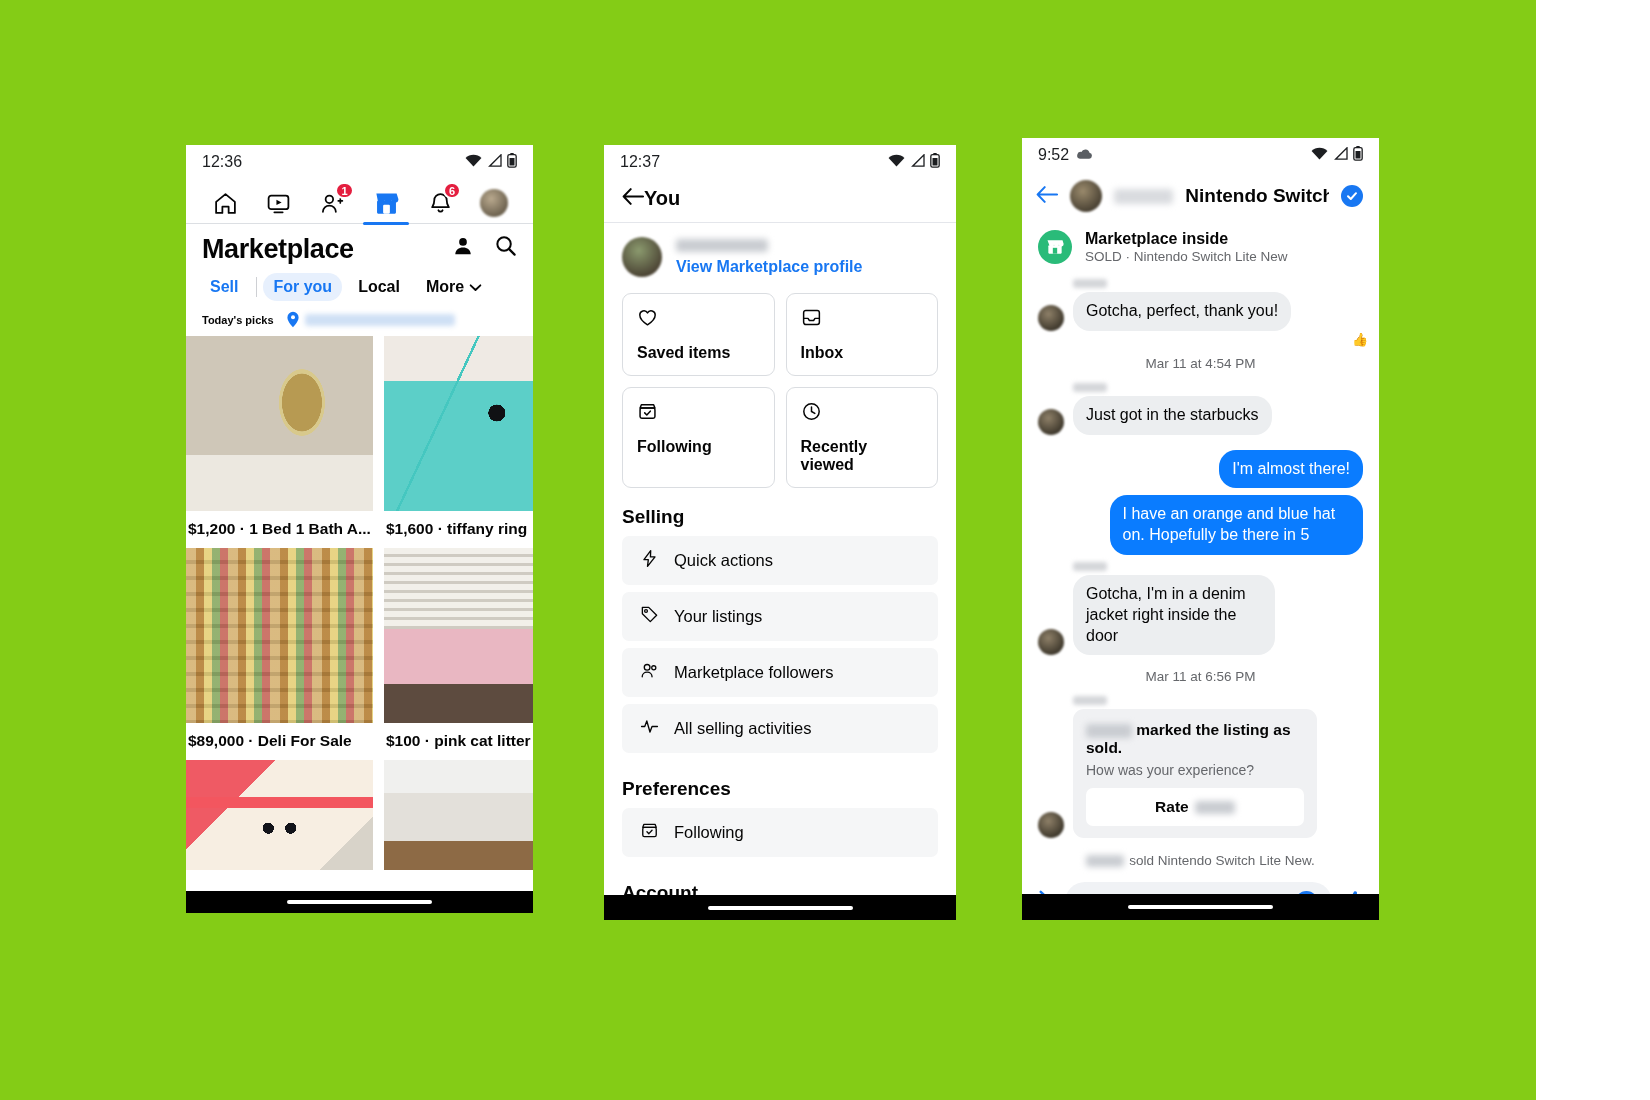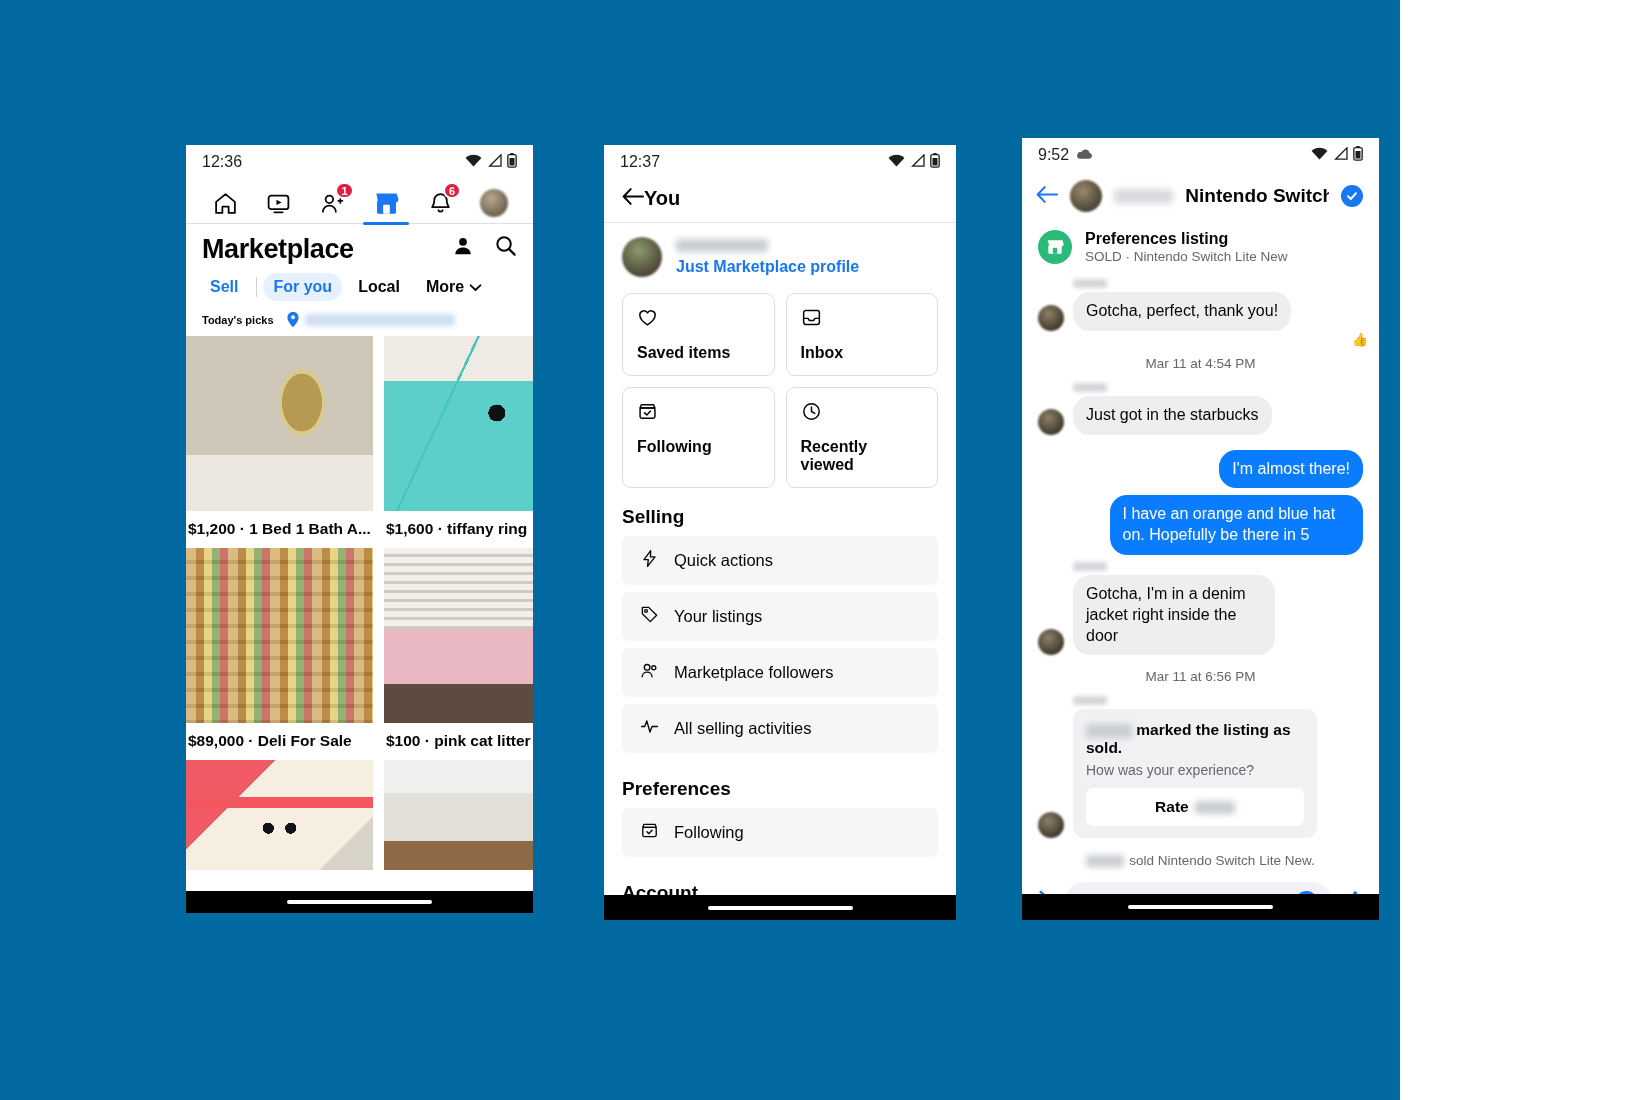--- a/index.html
+++ b/index.html
@@ -2,21 +2,21 @@
 <html><head>
 <meta charset="utf-8">
 <style>
   * { box-sizing: border-box; margin: 0; padding: 0; }
   html, body {
     width: 1650px; height: 1100px;
     background: #ffffff;
     font-family: "Liberation Sans", sans-serif;
     overflow: hidden;
   }
-  .canvas { position: relative; width: 1400px; height: 1100px; background:#0369a1; }
+  .canvas { position: relative; width: 1536px; height: 1100px; background:#84cc16; }
 
   .phone { position: absolute; background: #fff; overflow: hidden; }
 
   
   .statusbar { display:flex; align-items:center; justify-content:space-between;
     padding: 0 16px; height: 34px; font-size: 16px; color:#1c1e21; font-weight:500; }
   .sb-left { display:flex; align-items:center; gap:7px; }
   .sb-right { display:flex; align-items:center; gap:5px; }
   .ico { display:inline-block; }
 
@@ -350,21 +350,21 @@
           </svg>
       </span>
       <span class="pg-title">You</span>
     </div>
     <div class="hr"></div>
 
     <div class="profile-row">
       <span class="avatar-md"></span>
       <div class="profile-col">
         <span class="blur-name" style="width:92px;"></span>
-        <span class="link-blue">Just Marketplace profile</span>
+        <span class="link-blue">View Marketplace profile</span>
       </div>
     </div>
 
     <div class="quick-grid">
       <div class="quick-card">
         <span>
           <svg width="21" height="21" viewBox="0 0 24 24">
               <path d="M12 20.4S3.2 14.8 3.2 9.2A4.7 4.7 0 0 1 12 6.7a4.7 4.7 0 0 1 8.8 2.5c0 5.6-8.8 11.2-8.8 11.2Z" fill="none" stroke="#050505" stroke-width="1.7" stroke-linejoin="round"></path>
             </svg>
         </span>
@@ -510,21 +510,21 @@
 
     <div class="listing-row">
       <span class="listing-badge">
         <svg width="20" height="20" viewBox="0 0 24 24">
             <path d="M3 4h18l1.4 4.4a3 3 0 0 1-5.8 1 3 3 0 0 1-5.8 0 3 3 0 0 1-5.8 0L3 4Z" fill="#fff"></path>
             <rect x="4" y="10" width="16" height="10" rx="1" fill="#fff"></rect>
             <rect x="9.4" y="13" width="5.2" height="7" fill="#2abb79"></rect>
           </svg>
       </span>
       <div>
-        <div class="listing-title">Preferences listing</div>
+        <div class="listing-title">Marketplace inside</div>
         <div class="listing-sub">SOLD · Nintendo Switch Lite New</div>
       </div>
     </div>
 
     <div class="namestub"></div>
     <div class="msg-row">
       <span class="avatar-msg"></span>
       <div class="bubble in">Gotcha, perfect, thank you!</div>
     </div>
     <div class="reaction">👍</div>

